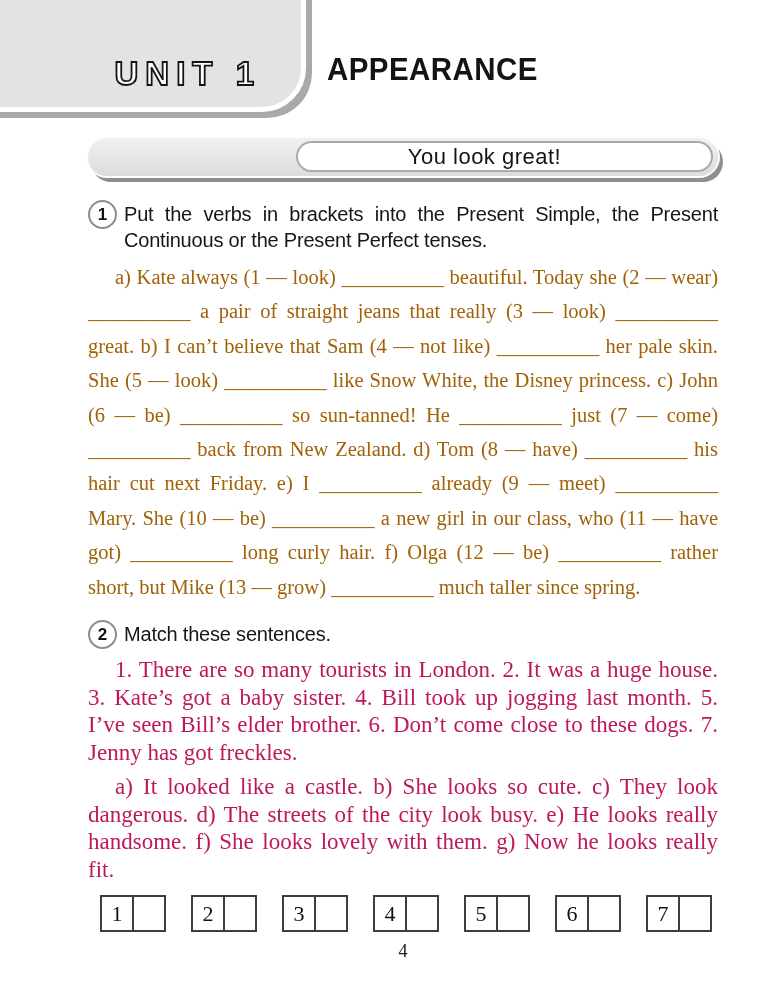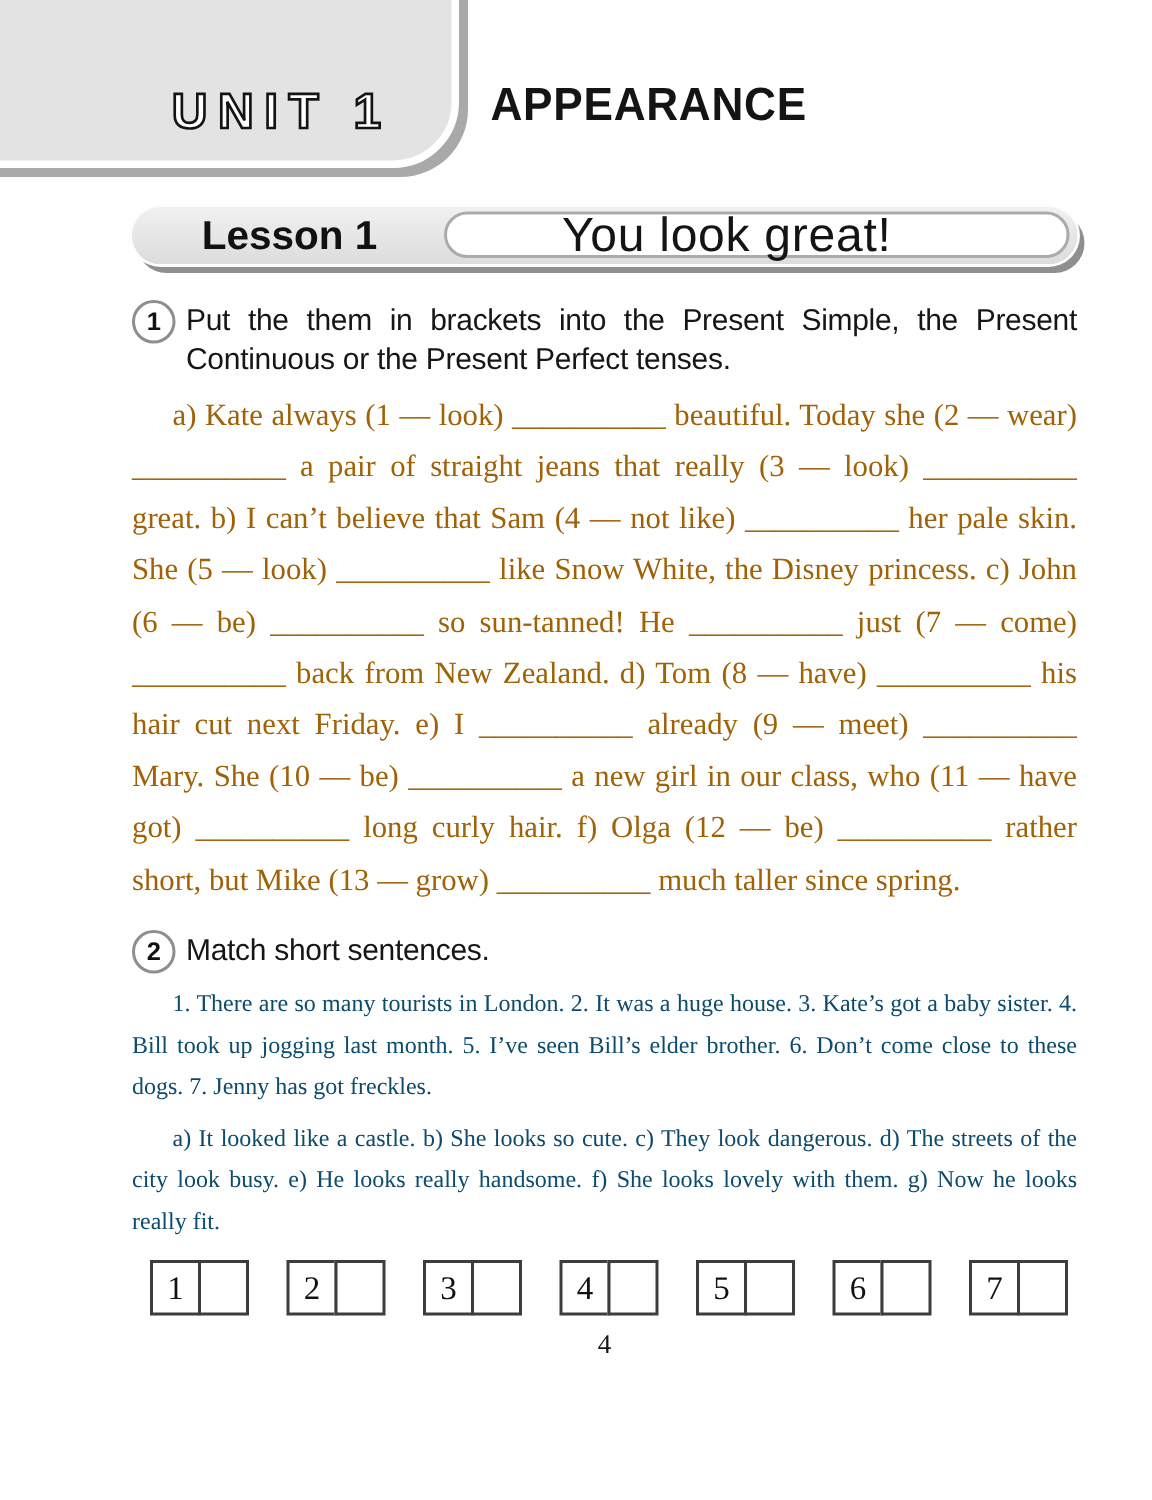--- a/index.html
+++ b/index.html
@@ -42,21 +42,21 @@
   .lesson-label{
     position:absolute;left:0;top:0;width:210px;height:38px;
     display:flex;align-items:center;justify-content:center;
     font-weight:bold;font-size:27px;color:#111;
   }
   .lesson-pill{
     position:absolute;left:208px;right:5px;top:3px;bottom:4px;
     background:#ffffff;border:2px solid #ababab;border-radius:18px;
     display:flex;align-items:center;justify-content:center;
   }
-  .lesson-pill span{font-size:32px;color:#141414;letter-spacing:.5px;margin-right:40px;}
+  .lesson-pill span{font-size:22px;color:#141414;letter-spacing:.5px;margin-right:40px;}
   
   .ex-header{display:flex;align-items:flex-start;}
   .ex1 .ex-header{margin-top:25px;}
   .ex2 .ex-header{margin-top:17px;}
   .ex-num{
     flex:0 0 auto;width:25px;height:25px;margin-right:7px;margin-top:-1px;
     border:2.5px solid #8e8e8e;border-radius:50%;
     display:flex;align-items:center;justify-content:center;
     font-weight:bold;font-size:17px;color:#111;background:#fff;
   }
@@ -66,22 +66,22 @@
     text-align:justify;color:#161616;
   }
   .serif{font-family:"Liberation Serif",serif;}
   .ex-body{
     margin:7px 0 0 0;
     font-size:20.5px;line-height:34.4px;
     text-align:justify;text-indent:27px;color:#a16207;
   }
   .ex-para{
     margin:7px 0 0 0;
-    font-size:16px;line-height:27.5px;
-    text-align:justify;text-indent:27px;color:#0c4a6e;
+    font-size:23px;line-height:27.5px;
+    text-align:justify;text-indent:27px;color:#be185d;
   }
   
   .answer-row{
     margin:12px 0 0 12px;width:612px;
     display:flex;justify-content:space-between;
   }
   .answer-pair{display:flex;}
   .cell{
     width:30px;height:33px;border:2px solid #3d3d3d;background:#fff;
     display:flex;align-items:center;justify-content:center;
@@ -99,38 +99,37 @@
 <div>
 
   <div class="unit-tab">
     <div class="unit-label">UNIT 1</div>
   </div>
   <h1 class="unit-title">APPEARANCE</h1>
 
   <div class="content">
 
     <div class="lesson-bar">
-      <span class="lesson-label">Lesson 1</span>
       <span class="lesson-pill">
         <span>You look great!</span>
       </span>
     </div>
 
     <section class="ex1">
       <div class="ex-header">
         <span class="ex-num">1</span>
-        <p class="ex-instruction">Put the them in brackets into the Present Simple, the Present Continuous or the Present Perfect tenses.</p>
+        <p class="ex-instruction">Put the verbs in brackets into the Present Simple, the Present Continuous or the Present Perfect tenses.</p>
       </div>
       <p class="ex-body serif">a) Kate always (1 — look) __________ beautiful. Today she (2 — wear) __________ a pair of straight jeans that really (3 — look) __________ great. b) I can’t believe that Sam (4 — not like) __________ her pale skin. She (5 — look) __________ like Snow White, the Disney princess. c) John (6 — be) __________ so sun-tanned! He __________ just (7 — come) __________ back from New Zealand. d) Tom (8 — have) __________ his hair cut next Friday. e) I __________ already (9 — meet) __________ Mary. She (10 — be) __________ a new girl in our class, who (11 — have got) __________ long curly hair. f) Olga (12 — be) __________ rather short, but Mike (13 — grow) __________ much taller since spring.</p>
     </section>
 
     <section class="ex2">
       <div class="ex-header">
         <span class="ex-num">2</span>
-        <p class="ex-instruction">Match short sentences.</p>
+        <p class="ex-instruction">Match these sentences.</p>
       </div>
       <p class="ex-para serif">1. There are so many tourists in London. 2. It was a huge house. 3. Kate’s got a baby sister. 4. Bill took up jogging last month. 5. I’ve seen Bill’s elder brother. 6. Don’t come close to these dogs. 7. Jenny has got freckles.</p>
       <p class="ex-para serif">a) It looked like a castle. b) She looks so cute. c) They look dangerous. d) The streets of the city look busy. e) He looks really handsome. f) She looks lovely with them. g) Now he looks really fit.</p>
 
       <div class="answer-row">
         <span class="answer-pair">
           <span class="cell">1</span>
           <span class="cell empty"></span>
         </span>
         <span class="answer-pair">

